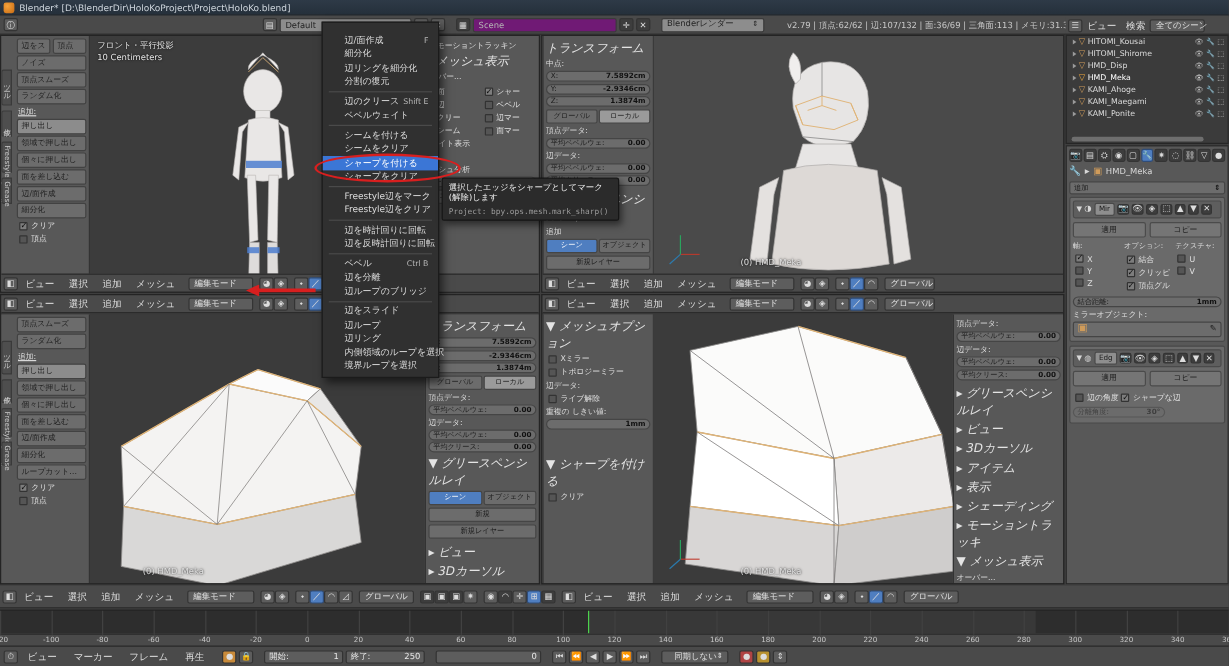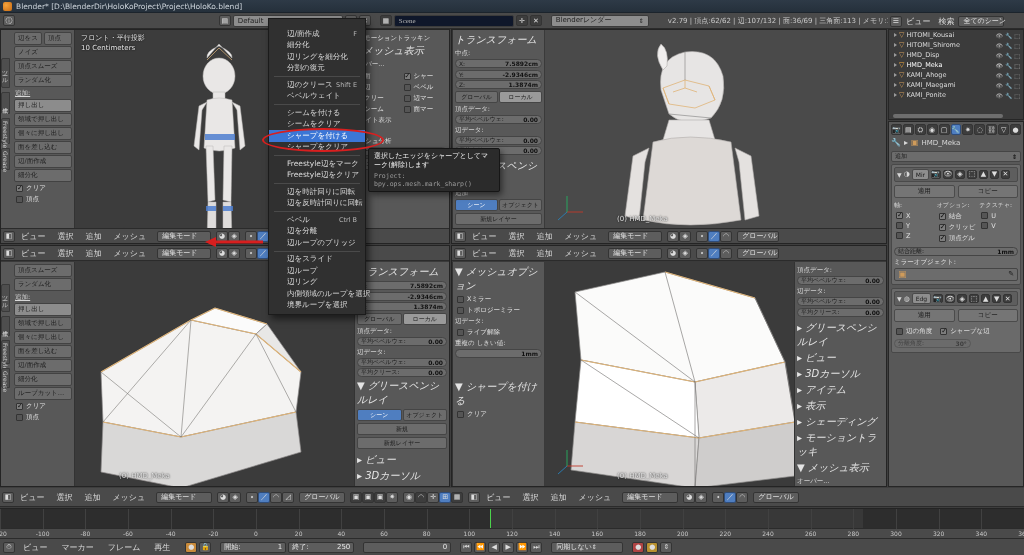--- a/index.html
+++ b/index.html
@@ -53,21 +53,21 @@
   #apphdr{
     position:absolute;left:0;top:13px;width:1024px;height:16px;
     background:#4a4a4a;border-bottom:1px solid #2b2b2b;
     display:flex;align-items:center;padding:0 3px;gap:2px;white-space:nowrap;
   }
   #apphdr .mi{padding:0 7px;font-size:8px;color:#e0e0e0;margin-top:40px;}
   .field{
     background:#8d8d8d;border:1px solid #3b3b3b;border-radius:2px;height:12px;
     line-height:11px;padding:0 4px;font-size:7px;color:#232323;min-width:60px;
   }
-  .field.dk{background:#0f172a;color:#b5b5b5;font-family:Liberation Serif, serif;}
+  .field.dk{background:#701a75;color:#b5b5b5;}
   #statustxt{font-size:7px;color:#c9c9c9;}
 
   
   .pane{position:absolute;overflow:hidden;background:#3a3a3a;border:1px solid #242424;}
   .vp{position:absolute;inset:0;overflow:hidden;}
   .vplabel{position:absolute;font-size:7px;color:#e6e6e6;line-height:9px;text-shadow:0 0 2px #000;}
   .objname{position:absolute;font-size:7px;color:#e0e0e0;text-shadow:0 0 2px #000;}
 
   
   .shelf{
@@ -133,21 +133,21 @@
   
   #ellipse{
     position:absolute;left:262px;top:128px;width:122px;height:24px;
     border:2.5px solid #d81f1f;border-radius:50%;z-index:70;pointer-events:none;
   }
   
   #arrow{position:absolute;left:205px;top:237px;width:60px;height:10px;z-index:55;}
 
   
   #tooltip{
-    position:absolute;left:368px;top:148px;width:132px;
+    position:absolute;left:368px;top:148px;width:148px;
     background:#2b2b2b;border:1px solid #161616;border-radius:2px;
     padding:3px 5px;z-index:65;box-shadow:2px 3px 6px rgba(0,0,0,.5);
   }
   #tooltip .t1{font-size:7px;color:#f0f0f0;line-height:9px;}
   #tooltip .t2{font-size:6.5px;color:#9a9a9a;margin-top:2px;font-family:"DejaVu Sans Mono",monospace;}
 
   
   #outliner{position:absolute;left:888px;top:29px;width:136px;height:91px;background:#3b3b3b;border:1px solid #262626;overflow:hidden;}
   .olrow{display:flex;align-items:center;gap:2px;height:10px;padding-left:5px;font-size:6.5px;color:#dcdcdc;white-space:nowrap;}
   .olrow.act{color:#ffffff;}
@@ -196,21 +196,21 @@
   <div class="ico">▤</div>
   <div class="field" style="width:110px">Default</div>
   <div class="ico">✛</div>
   <div class="ico">✕</div>
   <div class="sep"></div>
   <div class="ico dk">▦</div>
   <div class="field dk" style="width:120px">Scene</div>
   <div class="ico dk">✛</div>
   <div class="ico dk">✕</div>
   <div class="sep"></div>
-  <div class="field" style="width:98px;display:flex;justify-content:space-between;align-items:center">
+  <div class="field" style="width:86px;display:flex;justify-content:space-between;align-items:center">
     <span>Blenderレンダー</span>
       <span style="font-size:6px">⇕</span>
   </div>
   <div class="sep"></div>
   <div class="wicon" style="width:8px;height:8px"></div>
   <div id="statustxt">v2.79 | 頂点:62/62 | 辺:107/132 | 面:36/69 | 三角面:113 | メモリ:31.35M | HMD_Meka</div>
 </div>
 
 <div class="pane" style="left:0;top:29px;width:450px;height:215px;">
   <div class="vp" style="background:#3c3c3c">
@@ -879,21 +879,21 @@
       <span class="ico dk" style="width:10px;height:9px">◈</span>
       <span class="ico dk" style="width:10px;height:9px">⬚</span>
       <span class="ico dk" style="width:9px;height:9px">▲</span>
       <span class="ico dk" style="width:9px;height:9px">▼</span>
       <span class="ico dk" style="width:9px;height:9px">✕</span>
     </div>
     <div class="twocol">
       <div class="b">適用</div>
       <div class="b">コピー</div>
     </div>
-    <div style="display:flex;gap:6px">
+    <div style="display:flex;gap:0">
       <div class="chk">
           <span class="cbox"></span>
           <span>辺の角度</span>
         </div>
       <div class="chk">
           <span class="cbox on"></span>
           <span>シャープな辺</span>
         </div>
     </div>
     <div class="pfield" style="margin-top:3px;opacity:.5;width:62%">
@@ -1031,21 +1031,21 @@
     <span>0</span>
   </div>
   <div class="sep"></div>
   <div class="ico">⏮</div>
   <div class="ico">⏪</div>
   <div class="ico">◀</div>
   <div class="ico">▶</div>
   <div class="ico">⏩</div>
   <div class="ico">⏭</div>
   <div class="sep"></div>
-  <div class="btn" style="width:72px;justify-content:flex-start">
+  <div class="btn" style="width:56px;justify-content:flex-end">
     <span>同期しない</span>
       <span style="font-size:6px">⇕</span>
   </div>
   <div class="sep"></div>
   <div class="ico" style="background:#b04444">●</div>
   <div class="ico" style="background:#b8912f">●</div>
   <div class="ico">⇕</div>
 </div>
 
 <div id="menu">

